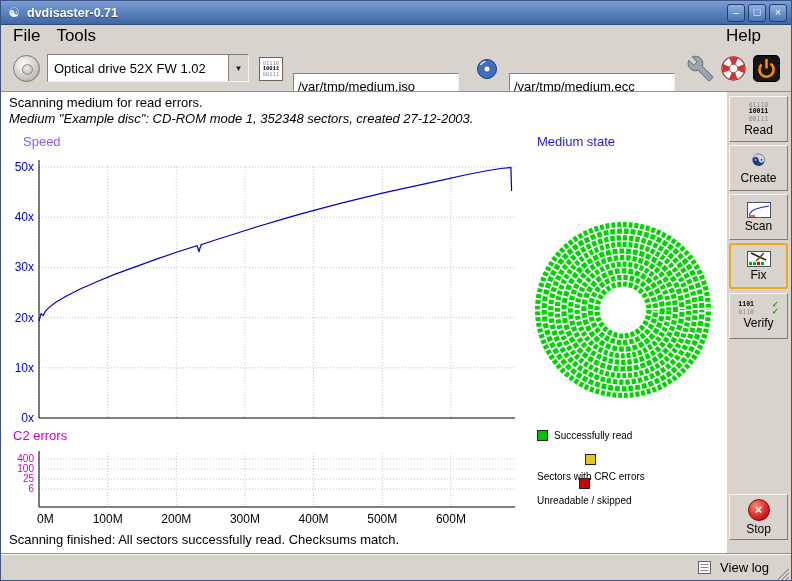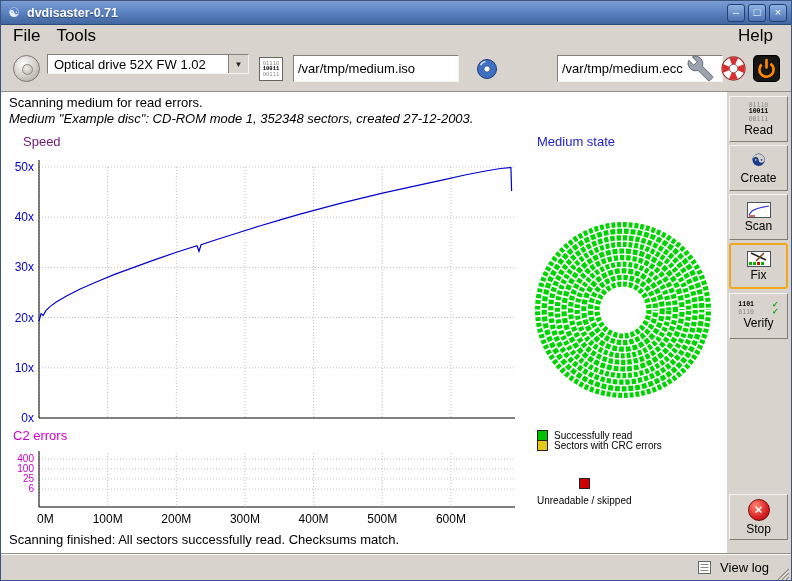--- a/index.html
+++ b/index.html
@@ -15,63 +15,63 @@
   .title-icon{width:18px;text-align:center;font-size:13px;color:#e8f0fc;}
   .title-text{font-weight:bold;font-size:12.5px;margin-left:4px;flex:1;text-shadow:0 1px 1px #2a4878;}
   .tb-btn{width:18px;height:18px;margin-left:3px;border-radius:3px;box-sizing:border-box;
           background:linear-gradient(180deg,#8fb2e2,#4a74b4);border:1px solid #24406e;
           color:#fff;font-size:11px;line-height:15px;text-align:center;}
 
   
   .menubar{position:absolute;left:0;top:24px;right:0;height:22px;display:flex;align-items:center;
            font-size:17px;padding:0 4px;}
   .menu-item{padding:2px 8px;}
-  .menu-help{margin-left:auto;margin-right:6px;}
+  .menu-help{margin-left:auto;margin-right:18px;}
 
   
   .toolbar{position:absolute;left:0;top:46px;right:0;height:44px;}
   .round-btn{position:absolute;left:12px;top:8px;width:27px;height:27px;border-radius:50%;
              background:radial-gradient(circle at 38% 32%,#fdfdfd,#cfcdc6 55%,#a09c93);
              border:1px solid #7d786e;box-sizing:border-box;}
   .round-btn::after{content:"";position:absolute;left:8px;top:8px;width:9px;height:9px;border-radius:50%;
              background:radial-gradient(circle at 40% 35%,#efeeea,#b5b1a8);border:1px solid #8d887e;}
-  .combo{position:absolute;left:46px;top:7px;width:202px;height:20px;display:flex;box-sizing:border-box;
+  .combo{position:absolute;left:46px;top:7px;width:202px;height:28px;display:flex;box-sizing:border-box;
          border:1px solid;border-color:#84807a #f4f2ee #f4f2ee #84807a;background:#fff;}
   .combo-text{flex:1;font-size:13px;display:flex;align-items:center;padding-left:6px;
               white-space:nowrap;overflow:hidden;}
   .combo-arrow{width:19px;background:#d8d4cd;border-left:1px solid #84807a;display:flex;
                align-items:center;justify-content:center;font-size:8px;color:#222;}
-  .entry{position:absolute;top:8px;height:27px;width:166px;box-sizing:border-box;background:#fff;
+  .entry{position:absolute;top:26px;height:27px;width:166px;box-sizing:border-box;background:#fff;
          border:1px solid;border-color:#84807a #f4f2ee #f4f2ee #84807a;
          font-family:"Liberation Sans",sans-serif;font-size:13px;padding:0 4px;color:#000;}
-  #iso-entry{left:292px;} #ecc-entry{left:508px;margin-left:48px;}
+  #iso-entry{left:292px;} #ecc-entry{left:508px;}
   .file-icon{position:absolute;top:10px;width:24px;height:24px;background:#fff;border:1px solid #6a665e;
              box-sizing:border-box;display:flex;flex-direction:column;align-items:center;justify-content:center;}
   #iso-icon{left:258px;}
   #ecc-icon{left:474px;border:none;background:transparent;}
   .bits{font-family:"DejaVu Sans Mono",monospace;font-size:6.5px;line-height:6px;color:#8a8a8a;text-align:center;}
   .b-mid{color:#000;font-weight:bold;font-family:Liberation Mono, monospace;}
   .file-icon .bits{font-size:5.5px;line-height:5.5px;}
   .tool-icon{position:absolute;top:8px;width:28px;height:28px;}
   #wrench-btn{left:686px;} #help-btn{left:719px;} #quit-btn{left:752px;}
 
   
   .main-panel{position:absolute;left:0;top:90px;width:726px;height:462px;background:#fff;
               border-top:1px solid #94908a;text-align:center;}
   .statusline{position:absolute;left:8px;font-size:13px;white-space:nowrap;}
   #status1{top:3px;} #status2{top:19px;font-style:italic;} #status-finished{top:440px;}
   .chart-title{position:absolute;font-size:13px;}
-  #speed-title{left:22px;top:42px;color:#701a75;}
+  #speed-title{left:22px;top:42px;color:#8b5cf6;}
   #c2-title{left:12px;top:336px;color:#cc00cc;}
   #medium-title{left:536px;top:42px;color:#2222cc;}
   #speed-svg{position:absolute;left:4px;top:60px;}
   #c2-svg{position:absolute;left:4px;top:353px;}
   #disc-svg{position:absolute;left:530px;top:122px;}
   .legend-row{position:absolute;left:536px;display:flex;align-items:center;gap:6px;font-size:10px;}
-  #leg0{top:338px;} #leg1{top:348px;} #leg2{top:386px;flex-direction:column;}
+  #leg0{top:338px;} #leg1{top:362px;flex-direction:column;} #leg2{top:386px;flex-direction:column;}
   .swatch{width:11px;height:11px;border:1px solid #222;box-sizing:border-box;}
 
   
   .sidebar{position:absolute;left:726px;top:90px;width:64px;height:462px;background:#d8d4cd;
            border-top:1px solid #94908a;}
   .side-btn{position:absolute;left:2px;width:59px;height:46px;background:#d8d4cd;box-sizing:border-box;
             border:1px solid;border-color:#f6f4f0 #817d75 #817d75 #f6f4f0;
             display:flex;flex-direction:column;align-items:center;justify-content:center;gap:1px;font-size:12px;}
   #btn-read{top:4px;} #btn-create{top:53px;} #btn-scan{top:102px;}
   #btn-fix{top:151px;border:2px solid #f0a81c;border-radius:3px;}

